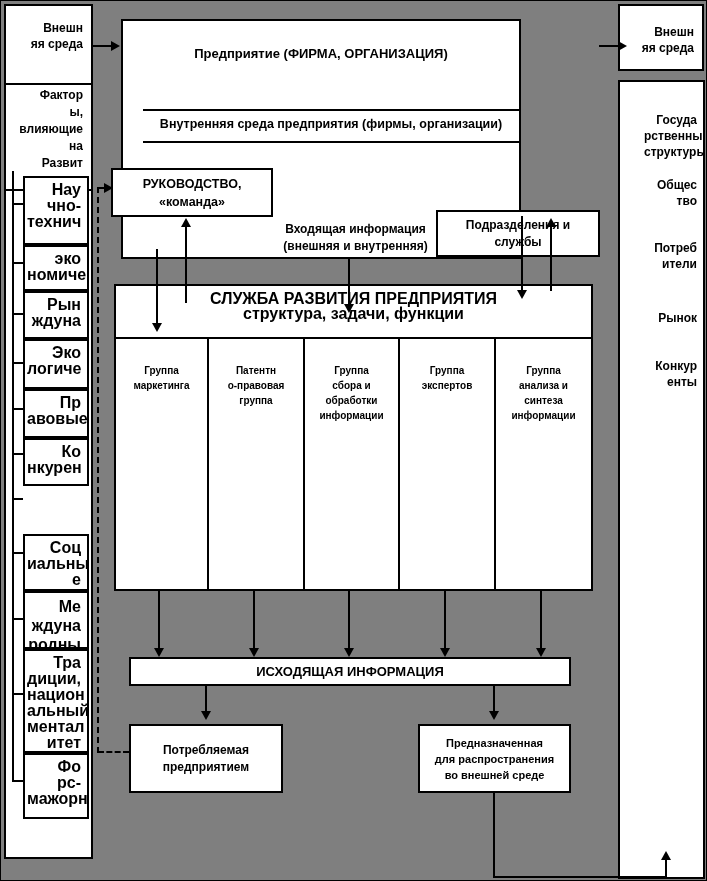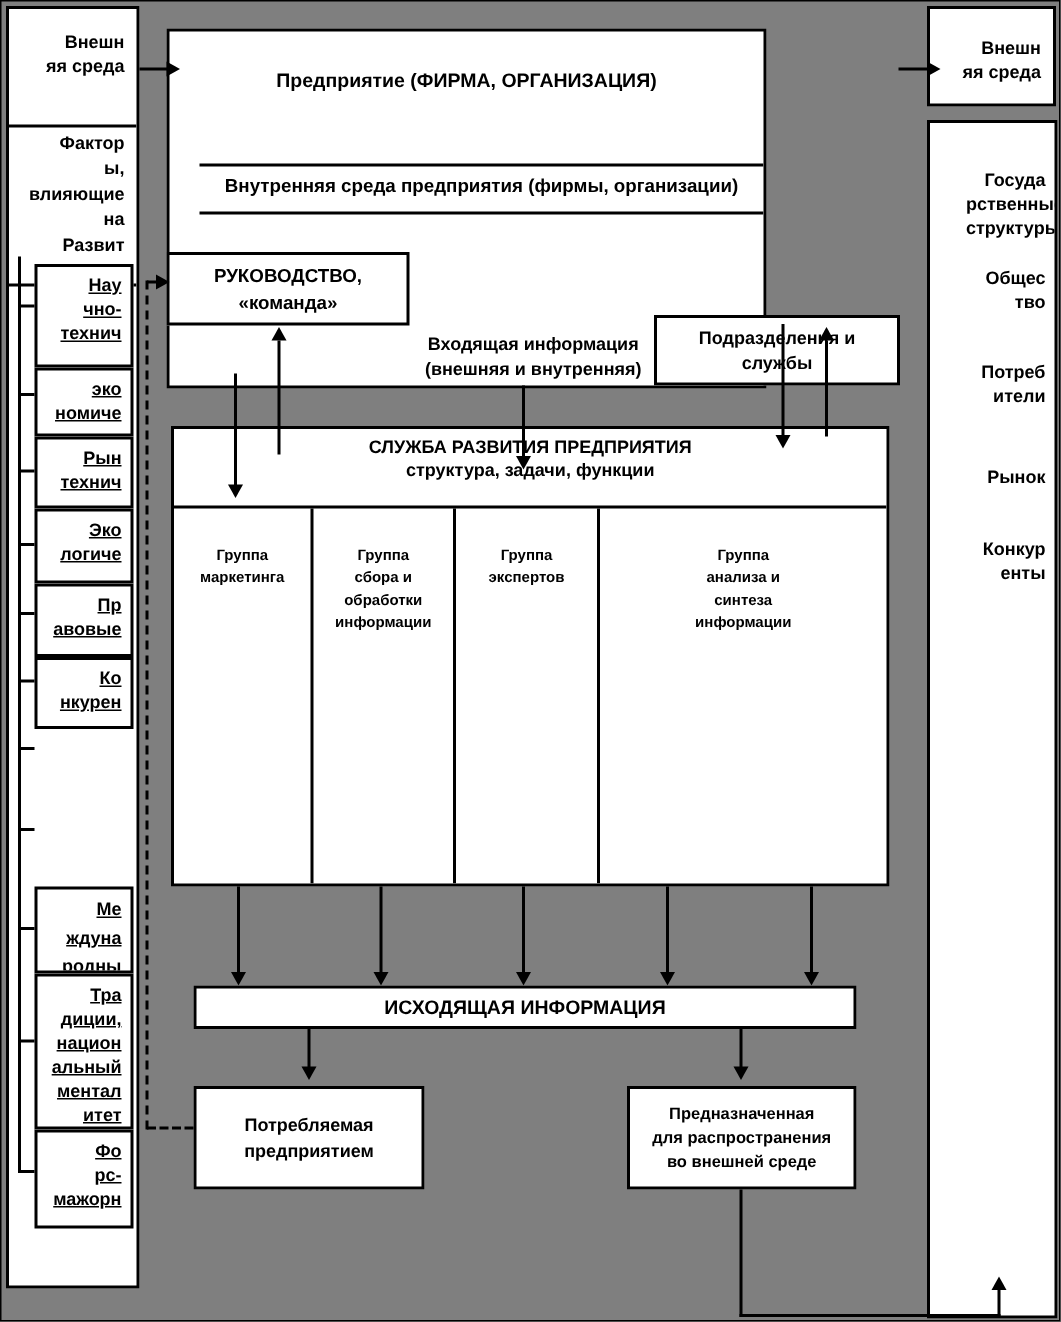--- a/index.html
+++ b/index.html
@@ -17,31 +17,31 @@
   .dashv{position:absolute;border-left:2px dashed #000;box-sizing:border-box;}
   .dashh{position:absolute;border-top:2px dashed #000;box-sizing:border-box;}
   .head{position:absolute;width:0;height:0;}
   .head.down{border-left:5px solid transparent;border-right:5px solid transparent;border-top:9px solid #000;}
   .head.up{border-left:5px solid transparent;border-right:5px solid transparent;border-bottom:9px solid #000;}
   .head.right{border-top:5px solid transparent;border-bottom:5px solid transparent;border-left:9px solid #000;}
   
   #left-outer{left:3px;top:3px;width:89px;height:855px;}
   #left-env{border-bottom:2px solid #000;height:63px;padding:14px 8px 0 2px;font-size:12px;line-height:16px;}
   #left-factors-title{border-bottom:2px solid #000;height:102px;padding:2px 8px 0 2px;font-size:12px;line-height:17px;}
-  .factor{left:22px;width:66px;padding:4px 6px 0 2px;font-size:12px;line-height:16px;text-align:right;text-decoration:underline;}
-  
-  #enterprise{left:110px;top:18px;width:400px;height:240px;}
+  .factor{left:22px;width:66px;padding:4px 6px 0 2px;font-size:16px;line-height:16px;text-align:right;}
+  
+  #enterprise{left:120px;top:18px;width:400px;height:240px;}
   #enterprise-title{position:absolute;left:0;right:0;top:25px;font-size:13px;}
   #inner-env-band{position:absolute;left:0;right:0;top:88px;height:30px;border-top:2px solid #000;border-bottom:2px solid #000;line-height:27px;font-size:12.5px;margin-left:20px;}
   #management{left:110px;top:167px;width:162px;height:49px;font-size:12.5px;line-height:18px;display:flex;align-items:center;justify-content:center;}
   #departments{left:435px;top:168px;width:164px;height:47px;font-size:12px;line-height:17px;display:flex;align-items:center;justify-content:center;margin-top:41px;}
   #incoming{position:absolute;left:110px;width:489px;top:220px;font-size:12px;line-height:17px;}
   
   #service{left:113px;top:283px;width:479px;height:307px;display:flex;flex-direction:column;}
-  #service-header{border-bottom:2px solid #000;height:46px;padding-top:5px;font-size:12px;line-height:15px;flex:none;}
+  #service-header{border-bottom:2px solid #000;height:46px;padding-top:5px;font-size:16px;line-height:15px;flex:none;}
   #service-cols{display:flex;flex:1;}
   .gcell{box-sizing:border-box;padding-top:24px;font-size:10px;line-height:15px;text-align:center;border-right:2px solid #000;}
   .gcell:last-child{border-right:none;}
   
   #outgoing{left:128px;top:656px;width:442px;height:29px;line-height:25px;font-size:13px;}
   #consumed{left:128px;top:723px;width:154px;height:69px;font-size:12px;line-height:17px;display:flex;align-items:center;justify-content:center;}
   #distribution{left:417px;top:723px;width:153px;height:69px;font-size:11px;line-height:16px;display:flex;align-items:center;justify-content:center;}
   
   #right-env{left:617px;top:3px;width:86px;height:67px;padding:18px 8px 0 2px;font-size:12px;line-height:16px;}
   #right-outer{left:617px;top:79px;width:87px;height:799px;}
@@ -62,27 +62,30 @@
 Развит
 ие</div>
   </div>
 
   <div class="box factor txt" style="top:175px;height:69px;">Нау
 чно-
 технич</div>
   <div class="box factor txt" style="top:244px;height:46px;">эко
 номиче</div>
   <div class="box factor txt" style="top:290px;height:48px;">Рын
-технич</div>
+ждуна</div>
   <div class="box factor txt" style="top:338px;height:50px;">Эко
 логиче</div>
   <div class="box factor txt" style="top:388px;height:49px;">Пр
 авовые</div>
   <div class="box factor txt" style="top:437px;height:48px;">Ко
 нкурен</div>
+  <div class="box factor txt" style="top:533px;height:57px;">Соц
+иальны
+е</div>
   <div class="box factor txt" style="top:590px;height:58px;line-height:19px;">Ме
 ждуна
 родны</div>
   <div class="box factor txt" style="top:648px;height:104px;">Тра
 диции,
 национ
 альный
 ментал
 итет</div>
   <div class="box factor txt" style="top:752px;height:66px;">Фо
@@ -114,20 +117,23 @@
 (внешняя и внутренняя)</div>
 
   <div class="box" id="service">
     <div class="ca" id="service-header">
       <div>СЛУЖБА РАЗВИТИЯ ПРЕДПРИЯТИЯ</div>
       <div>структура, задачи, функции</div>
     </div>
     <div id="service-cols">
       <div class="gcell txt" style="width:93px;">Группа
 маркетинга</div>
+      <div class="gcell txt" style="width:96px;">Патентн
+о-правовая
+группа</div>
       <div class="gcell txt" style="width:95px;">Группа
 сбора и
 обработки
 информации</div>
       <div class="gcell txt" style="width:96px;">Группа
 экспертов</div>
       <div class="gcell txt" style="flex:1;">Группа
 анализа и
 синтеза
 информации</div>

